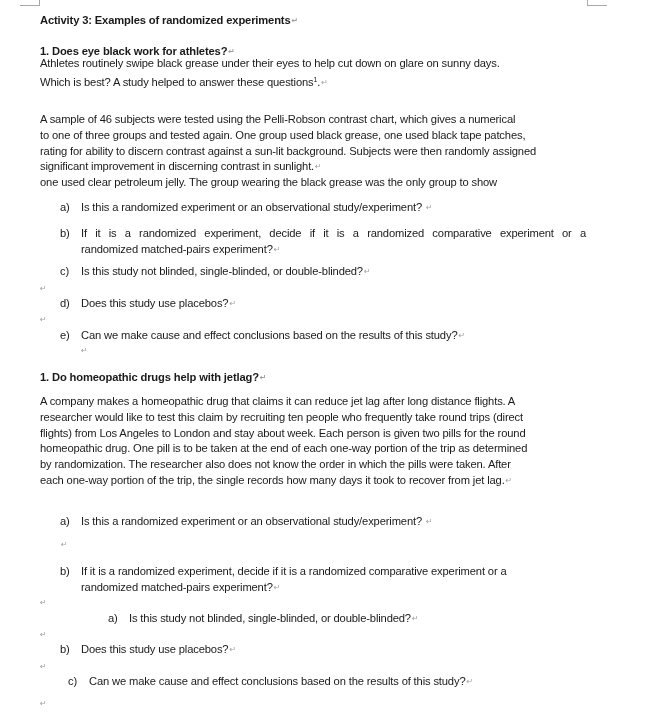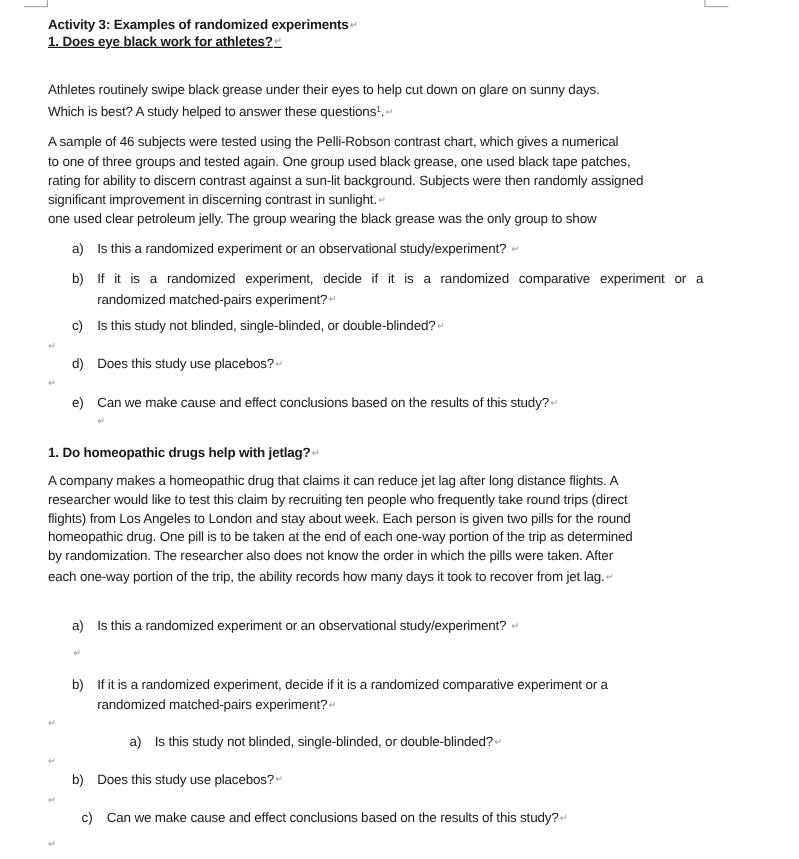--- a/index.html
+++ b/index.html
@@ -91,25 +91,25 @@
 
 <div class="corner-mark corner-tl"></div>
 <div class="corner-mark corner-tr"></div>
 
 <div class="page">
 
   <div class="para bold" style="top:7px;margin-top:6px;">
     <span>Activity 3: Examples of randomized experiments</span><span class="pilcrow">↵</span>
   </div>
 
-  <div class="para bold" style="top:27px;text-decoration:underline;">
+  <div class="para bold" style="top:44px;">
     <span>1. Does eye black work for athletes?</span><span class="pilcrow">↵</span>
   </div>
 
-  <div class="para" style="top:68px;">
+  <div class="para" style="top:56px;">
     <div>Athletes routinely swipe black grease under their eyes to help cut down on glare on sunny days.</div>
     <div><span>Which is best?  A study helped to answer these questions</span><span class="sup">1</span><span>.</span><span class="pilcrow">↵</span></div>
   </div>
 
   <div class="para" style="top:112px;">
     <div>A sample of 46 subjects were tested using the Pelli-Robson contrast chart, which gives a numerical</div>
     <div>to one of three groups and tested again.  One group used black grease, one used black tape patches,</div>
     <div>rating for ability to discern contrast against a sun-lit background.  Subjects were then randomly assigned</div>
     <div><span>significant improvement in discerning contrast in sunlight.</span><span class="pilcrow">↵</span></div>
     <div>one used clear petroleum jelly.  The group wearing the black grease was the only group to show</div>
@@ -147,21 +147,21 @@
   <div class="para bold" style="top:370px;">
     <span>1. Do homeopathic drugs help with jetlag?</span><span class="pilcrow">↵</span>
   </div>
 
   <div class="para" style="top:394px;">
     <div>A company makes a homeopathic drug that claims it can reduce jet lag after long distance flights. A</div>
     <div>researcher would like to test this claim by recruiting ten people who frequently take round trips (direct</div>
     <div>flights) from Los Angeles to London and stay about week. Each person is given two pills for the round</div>
     <div>homeopathic drug.  One pill is to be taken at the end of each one-way portion of the trip as determined</div>
     <div>by randomization.  The researcher also does not know the order in which the pills were taken.  After</div>
-    <div><span>each one-way portion of the trip, the ability records how many days it took to recover from jet lag.</span><span class="pilcrow">↵</span></div>
+    <div><span>each one-way portion of the trip, the single records how many days it took to recover from jet lag.</span><span class="pilcrow">↵</span></div>
   </div>
 
   <div class="item" style="top:514px;">
     <span class="lbl">a)</span><span class="txt"><span>Is this a randomized experiment or an observational study/experiment? </span><span class="pilcrow">↵</span></span>
   </div>
 
   <span class="empty-mark" style="left:21px; top:540px;">↵</span>
 
   <div class="item" style="top:564px;">
     <span class="lbl">b)</span><span class="txt">If it is a randomized experiment, decide if it is a randomized comparative experiment or a</span>

